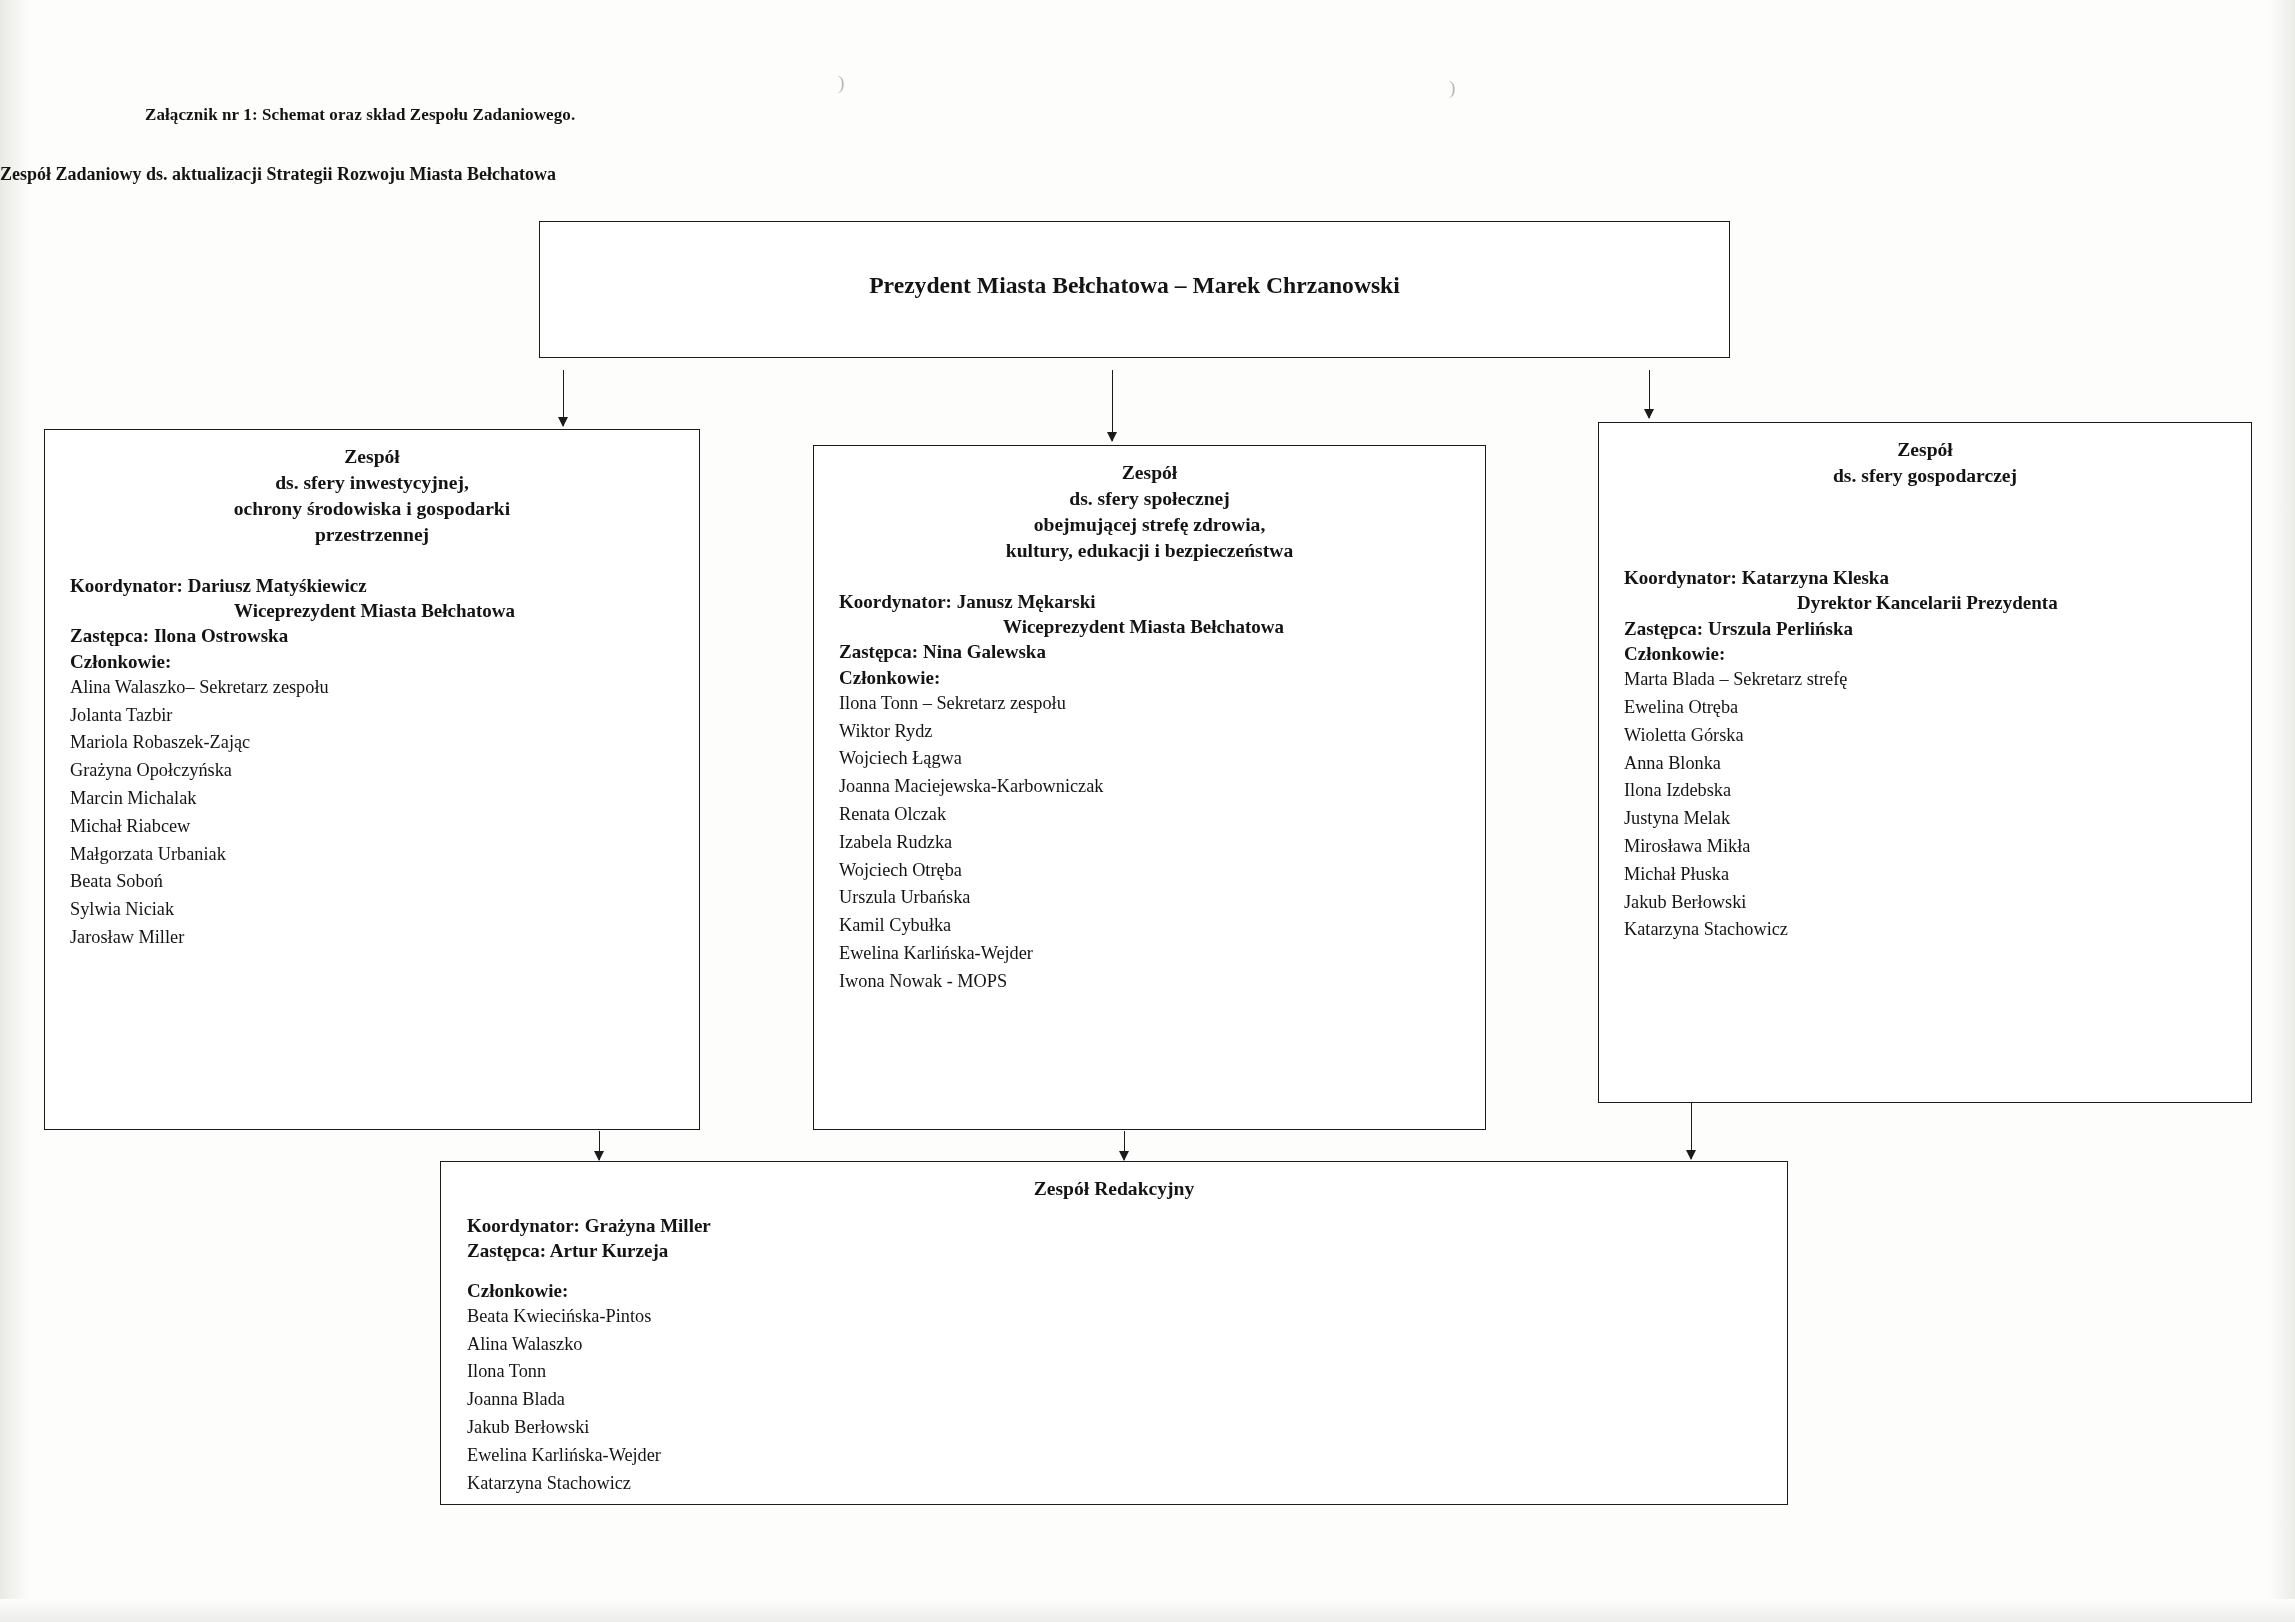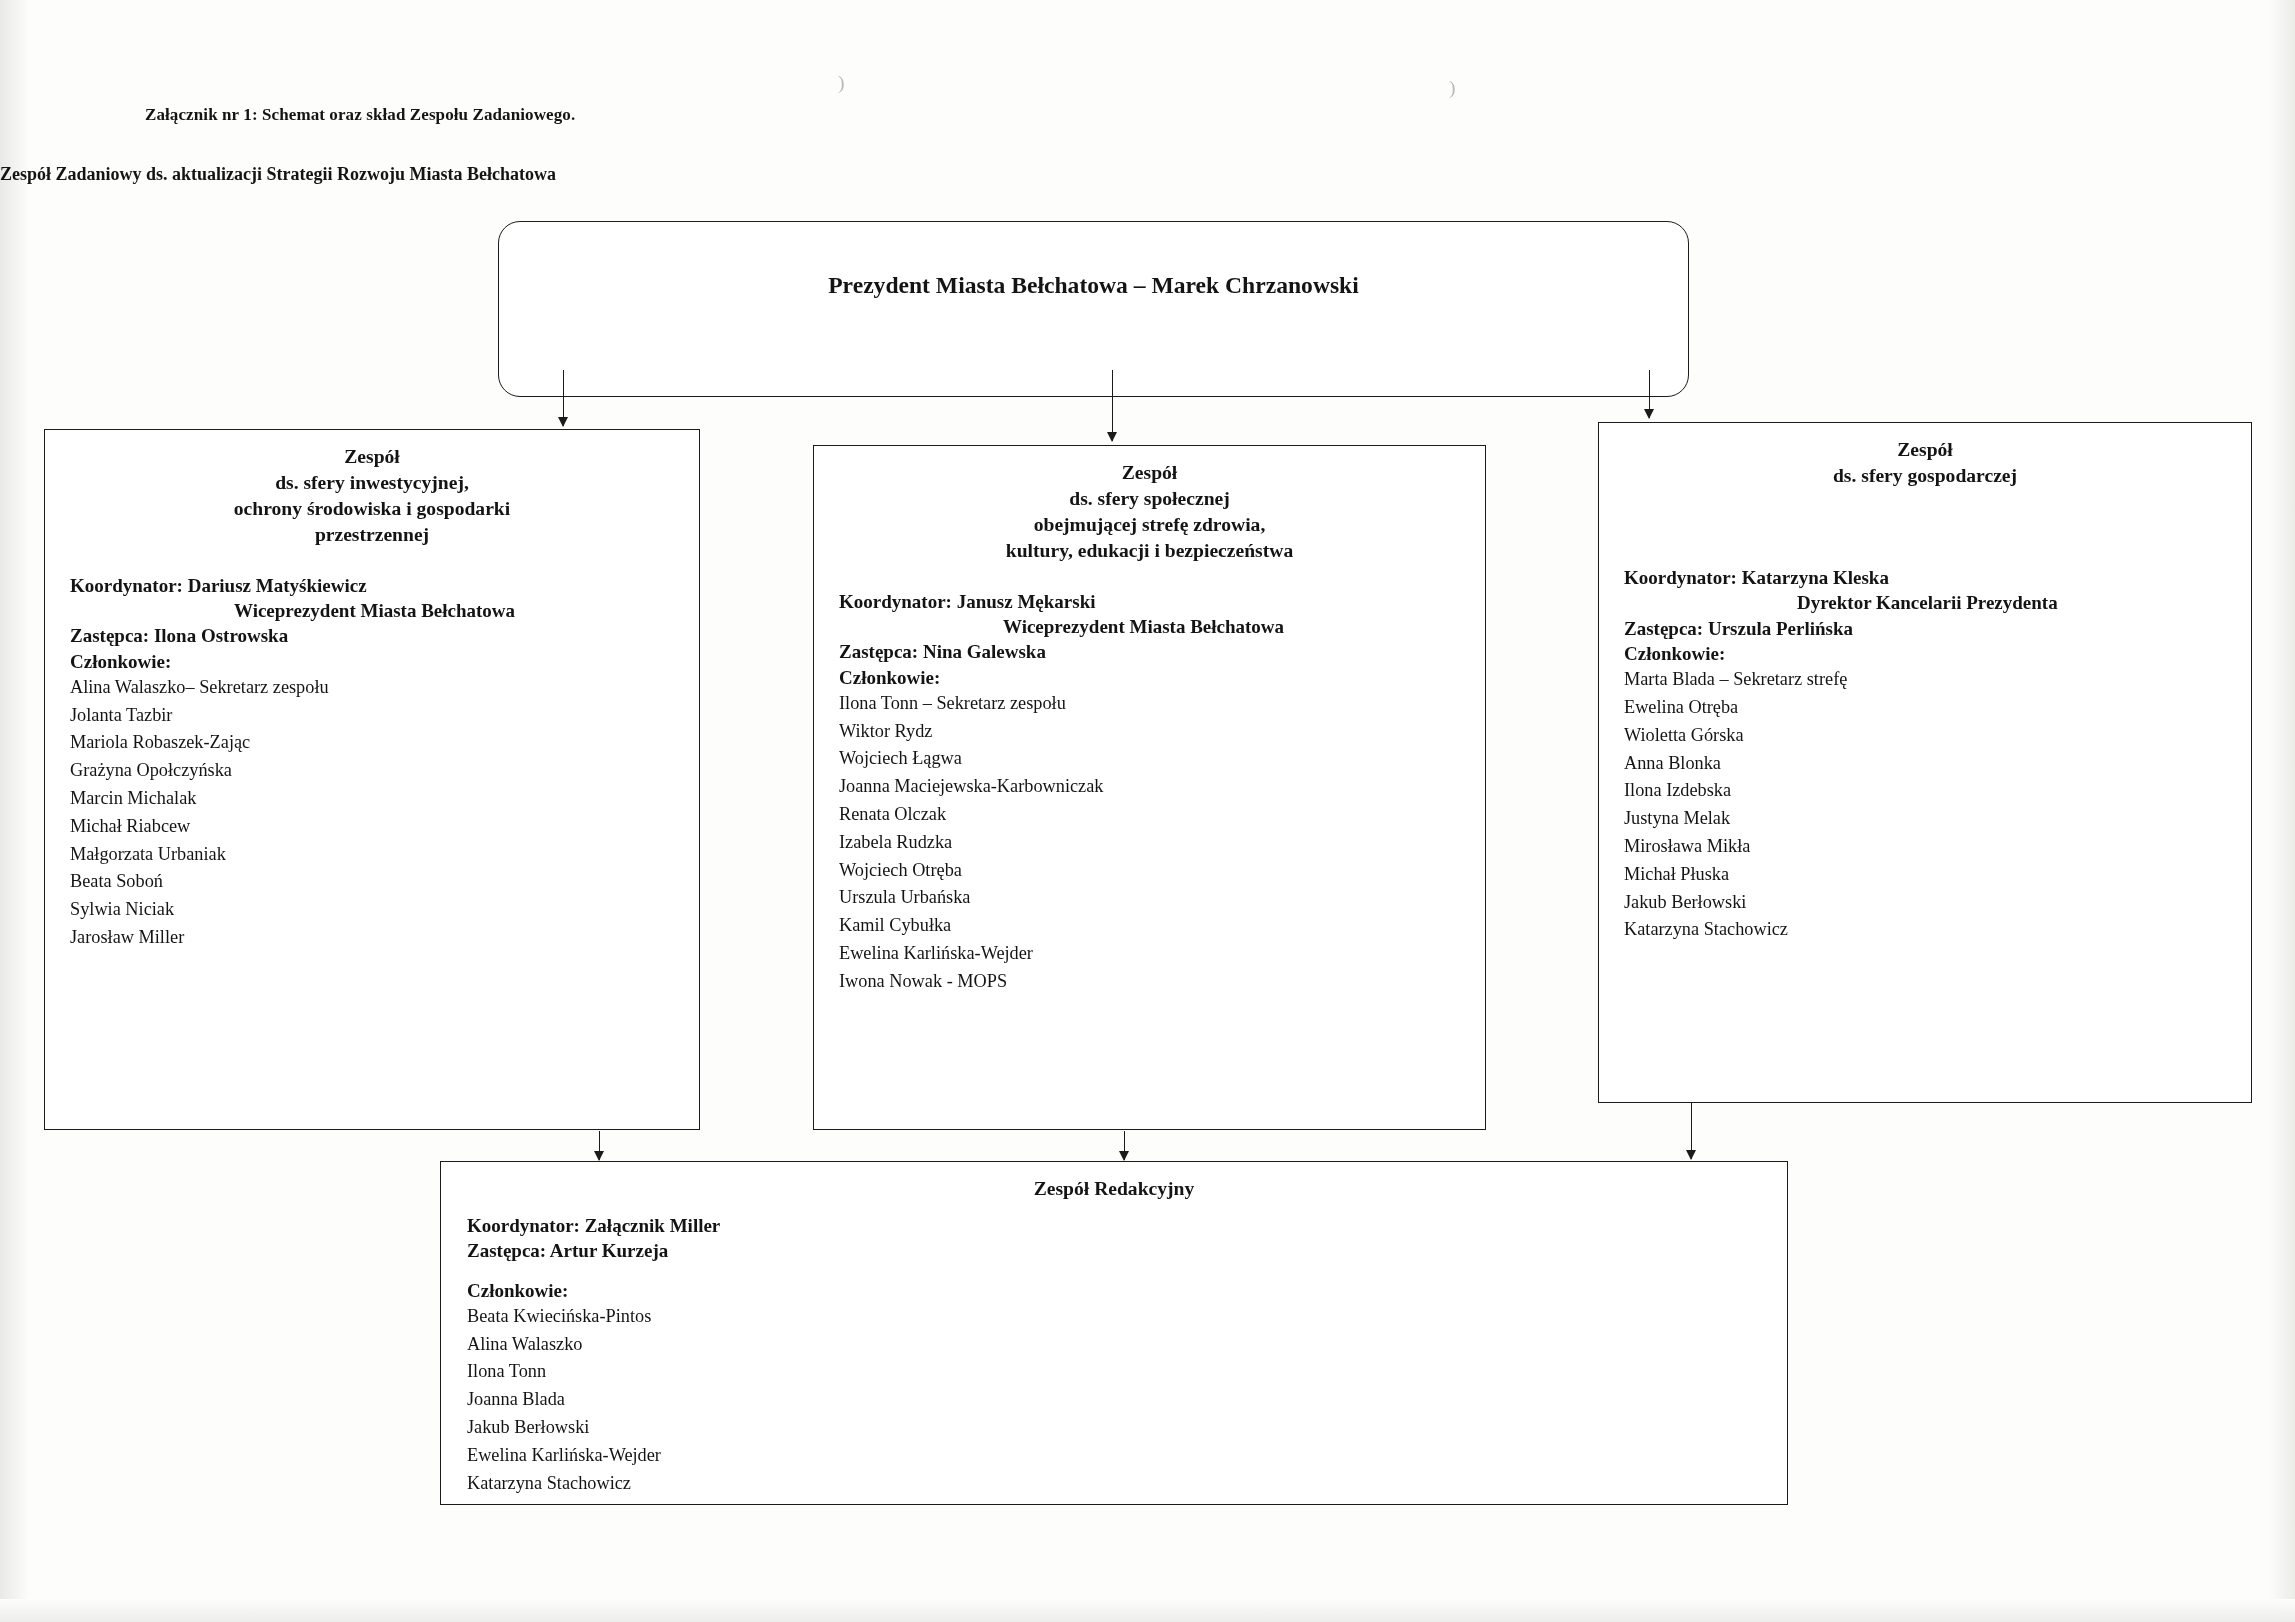--- a/index.html
+++ b/index.html
@@ -58,25 +58,24 @@
 
   .box {
     position: absolute;
     border: 1.3px solid #1b1b1b;
     background: #ffffff;
     box-sizing: border-box;
   }
 
   
   #president-box {
-    left: 498px;
+    left: 539px;
     top: 221px;
     width: 1191px;
-    height: 176px;
-    border-radius: 22px;
+    height: 137px;
   }
   #president-box .box-title {
     position: absolute;
     left: 0; right: 0;
     top: 50px;
     text-align: center;
     font-size: 23.6px;
     font-weight: bold;
   }
 
@@ -291,21 +290,21 @@
         <div class="member">Michał Płuska</div>
         <div class="member">Jakub Berłowski</div>
         <div class="member">Katarzyna Stachowicz</div>
       </div>
     </div>
   </div>
 
   <div class="box" id="editorial-box">
     <div class="ed-title">Zespół Redakcyjny</div>
     <div class="ed-body">
-      <div class="lead">Koordynator: Załącznik Miller</div>
+      <div class="lead">Koordynator: Grażyna Miller</div>
       <div class="lead">Zastępca: Artur Kurzeja</div>
       <div class="spacer-sm"></div>
       <div class="members-label">Członkowie:</div>
       <div>
         <div class="member">Beata Kwiecińska-Pintos</div>
         <div class="member">Alina Walaszko</div>
         <div class="member">Ilona Tonn</div>
         <div class="member">Joanna Blada</div>
         <div class="member">Jakub Berłowski</div>
         <div class="member">Ewelina Karlińska-Wejder</div>

